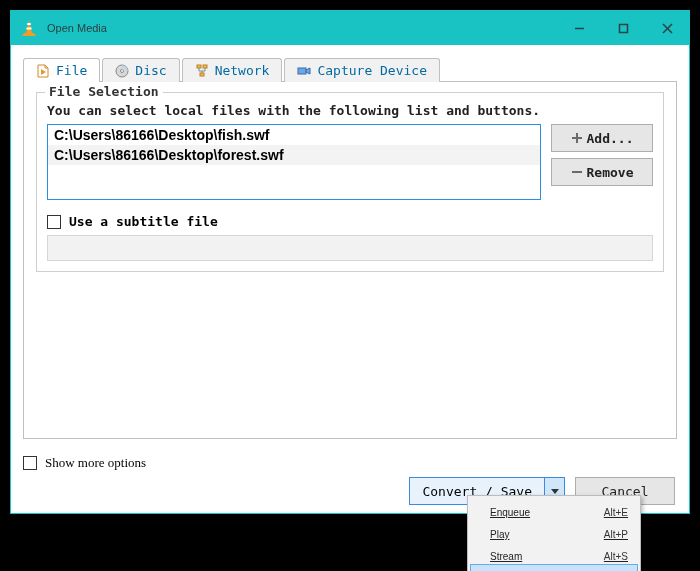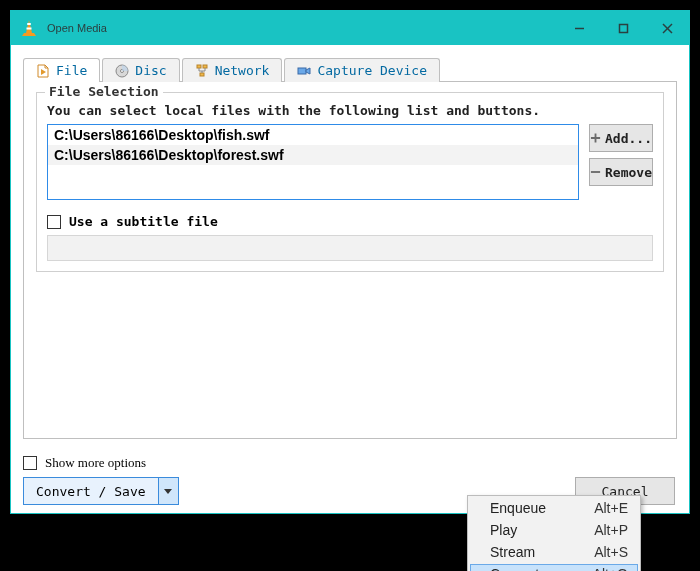--- a/index.html
+++ b/index.html
@@ -119,21 +119,21 @@
     border: 1px solid #2e8be8;
     height: 76px;
     background: #fff;
     overflow: hidden;
     font-family: "Segoe UI", Tahoma, sans-serif;
     font-size: 14px;
   }
   .file-row { padding: 2px 6px; }
   .file-row.alt { background: #f3f3f3; }
   .side-btns {
-    width: 64px;
+    width: 102px;
     display: flex;
     flex-direction: column;
     gap: 6px;
   }
   .btn {
     height: 28px;
     border: 1px solid #adadad;
     background: #e6e6e6;
     display: flex;
     align-items: center;
@@ -178,21 +178,21 @@
   }
   .bottom-row {
     display: flex;
     align-items: center;
     margin-top: 16px;
     font-family: Liberation Serif, serif;
   }
   .action-row {
     display: flex;
     align-items: center;
-    justify-content: space-between;
+    justify-content: flex-end;
     gap: 10px;
     margin-top: 6px;
     padding-right: 2px;
   }
   .split-btn {
     display: flex;
     height: 28px;
     border: 1px solid #3a8bdc;
   }
   .split-btn .label {
@@ -221,26 +221,27 @@
     left: 467px;
     top: 495px;
     width: 174px;
     background: #f2f2f2;
     border: 1px solid #bcbcbc;
     box-shadow: 2px 2px 4px rgba(0,0,0,0.25);
     padding: 2px;
   }
   .menu-item {
     display: flex;
-    align-items: flex-start;
+    align-items: flex-end;
     padding: 2px 10px 2px 20px;
-    font-size: 14px;
+    font-size: 10px;
     font-family: "Segoe UI", Tahoma, sans-serif;
     color: #222;
     height: 22px;
+    text-decoration: underline;
   }
   .menu-item .mlabel { flex: 1; }
   .menu-item .short { color: #333; }
   .menu-item.hover { background: #c7e2fb; border: 1px solid #6aa9e8; padding: 1px 9px 1px 19px; }
 </style>
 </head>
 <body>
 
 <div class="window">
 

